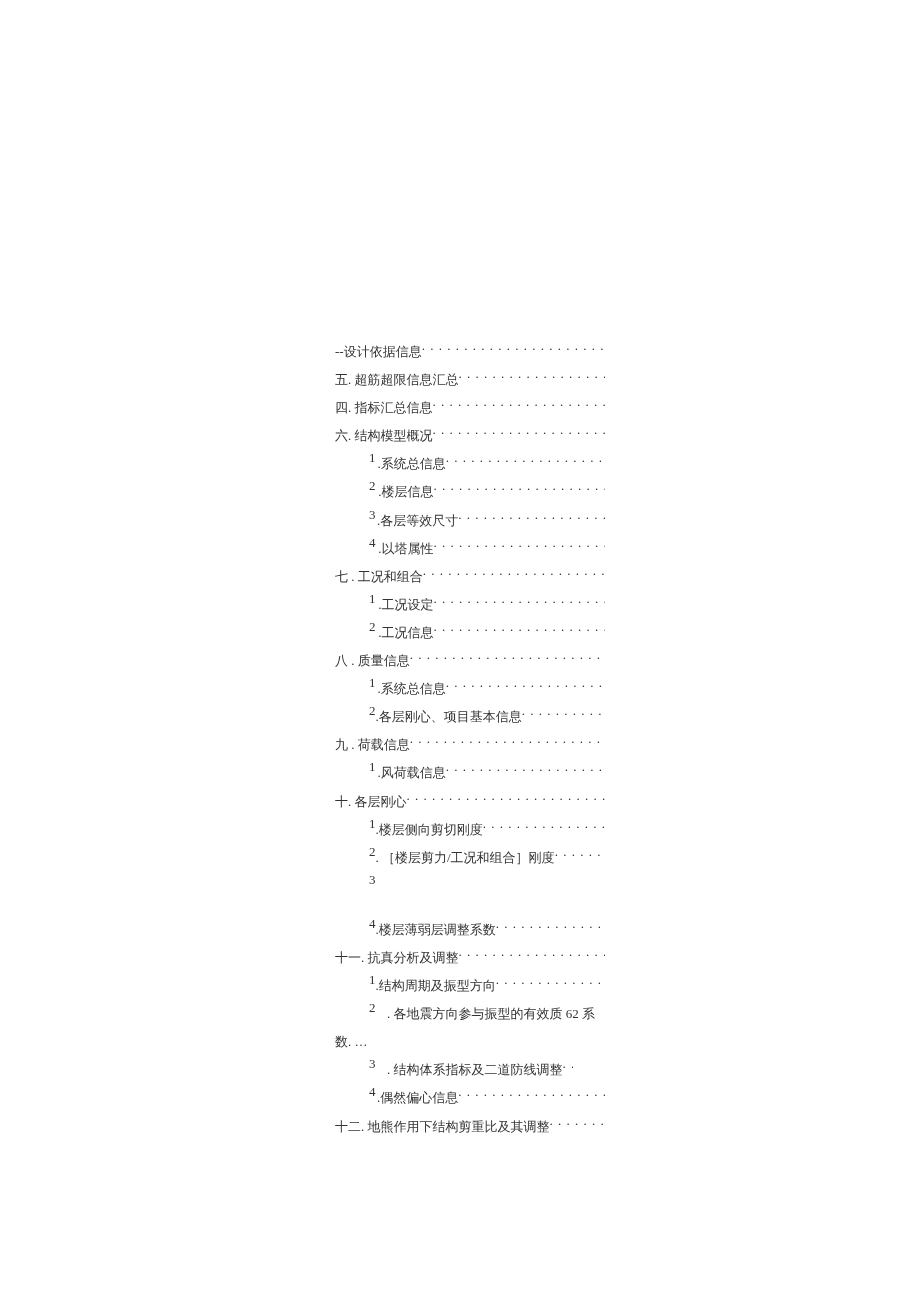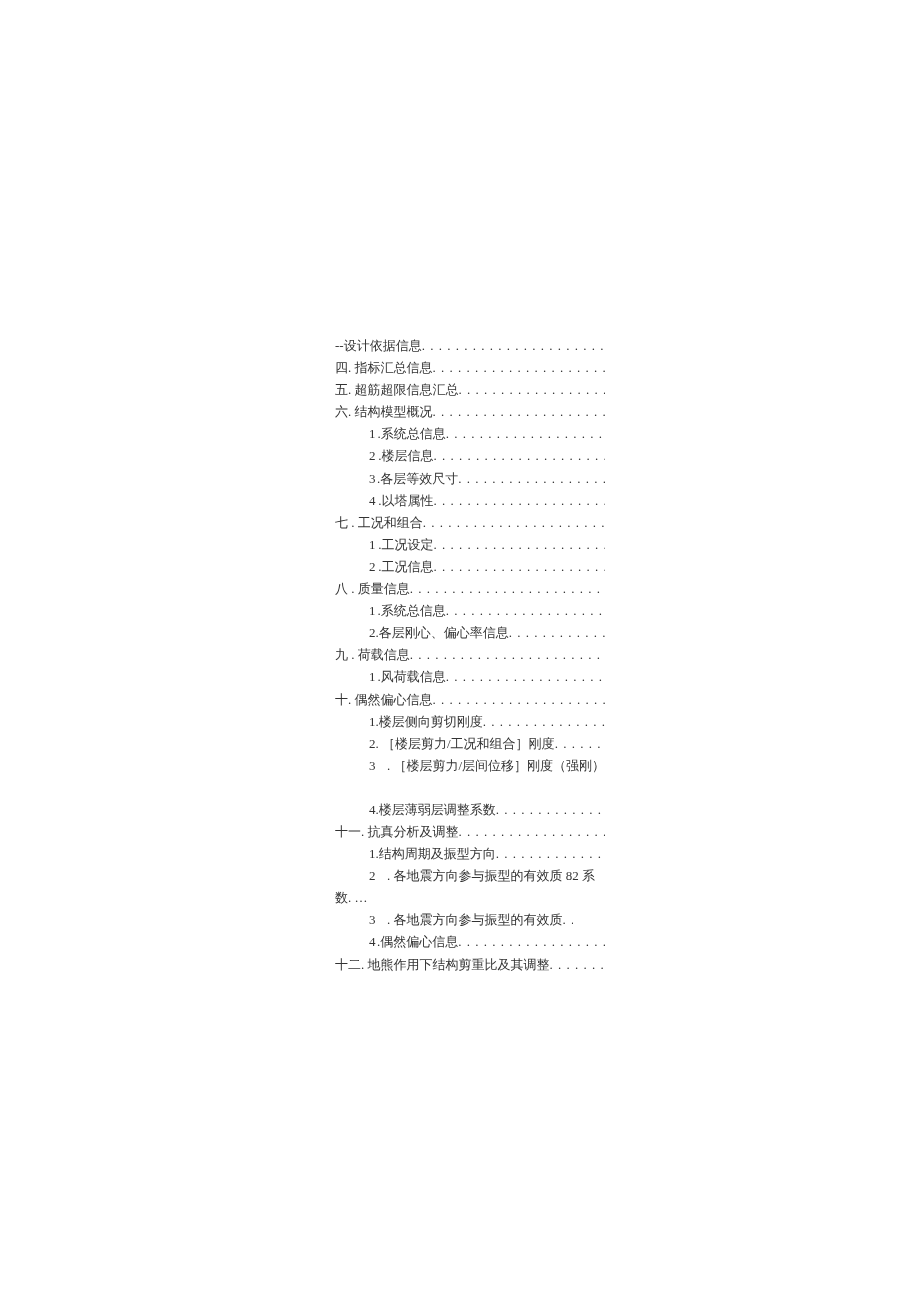--- a/index.html
+++ b/index.html
@@ -18,20 +18,21 @@
     font-size: 13px;
     color: #333333;
     line-height: 1.7;
   }
   .toc-line {
     display: flex;
     white-space: nowrap;
   }
   .label {
     flex: 0 0 auto;
+    margin-top: 6px;
   }
   .dots {
     flex: 1 1 auto;
     overflow: hidden;
     letter-spacing: 1px;
   }
   .dots::after {
     content: ". . . . . . . . . . . . . . . . . . . . . . . . . . . . . . . . . . . . . . . .";
   }
   .sub {
@@ -49,25 +50,25 @@
 </head>
 <body>
 
 <div class="page">
 
   <div class="toc-line">
     <span class="label">--设计依据信息</span>
     <span class="dots"></span>
   </div>
   <div class="toc-line">
-    <span class="label">四. 指标汇总信息</span>
+    <span class="label">五. 超筋超限信息汇总</span>
     <span class="dots"></span>
   </div>
   <div class="toc-line">
-    <span class="label">五. 超筋超限信息汇总</span>
+    <span class="label">四. 指标汇总信息</span>
     <span class="dots"></span>
   </div>
   <div class="toc-line">
     <span class="label">六. 结构模型概况</span>
     <span class="dots"></span>
   </div>
 
   <div class="toc-line sub">
     <span class="num">1</span>
     <span class="label">.系统总信息</span>
@@ -108,78 +109,77 @@
     <span class="label">八   . 质量信息</span>
     <span class="dots"></span>
   </div>
   <div class="toc-line sub">
     <span class="num">1</span>
     <span class="label">.系统总信息</span>
     <span class="dots"></span>
   </div>
   <div class="toc-line sub">
     <span class="num">2</span>
-    <span class="label">.各层刚心、偏心率信息</span>
+    <span class="label">.各层刚心、项目基本信息</span>
     <span class="dots"></span>
   </div>
 
   <div class="toc-line">
     <span class="label">九   . 荷载信息</span>
     <span class="dots"></span>
   </div>
   <div class="toc-line sub">
     <span class="num">1</span>
     <span class="label">.风荷载信息</span>
     <span class="dots"></span>
   </div>
 
   <div class="toc-line">
-    <span class="label">十. 偶然偏心信息</span>
+    <span class="label">十. 各层刚心</span>
     <span class="dots"></span>
   </div>
   <div class="toc-line sub">
     <span class="num">1</span>
     <span class="label">.楼层侧向剪切刚度</span>
     <span class="dots"></span>
   </div>
   <div class="toc-line sub">
     <span class="num">2</span>
     <span class="label">. ［楼层剪力/工况和组合］刚度</span>
     <span class="dots"></span>
   </div>
   <div class="toc-line sub">
     <span class="num">3</span>
-    <span class="label">. ［楼层剪力/层间位移］刚度（强刚）</span>
   </div>
   <div style="height:22px"></div>
   <div class="toc-line sub">
     <span class="num">4</span>
     <span class="label">.楼层薄弱层调整系数</span>
     <span class="dots"></span>
   </div>
 
   <div class="toc-line">
     <span class="label">十一. 抗真分析及调整</span>
     <span class="dots"></span>
   </div>
   <div class="toc-line sub">
     <span class="num">1</span>
     <span class="label">.结构周期及振型方向</span>
     <span class="dots"></span>
   </div>
   <div class="toc-line sub">
     <span class="num">2</span>
-    <span class="label">. 各地震方向参与振型的有效质 82 系</span>
+    <span class="label">. 各地震方向参与振型的有效质 62 系</span>
   </div>
   <div class="toc-line wrap-line">
     <span class="label">数. …</span>
   </div>
   <div class="toc-line sub">
     <span class="num">3</span>
-    <span class="label">. 各地震方向参与振型的有效质</span>
+    <span class="label">. 结构体系指标及二道防线调整</span>
     <span class="dots" style="flex:0 0 10px"></span>
   </div>
   <div class="toc-line sub">
     <span class="num">4</span>
     <span class="label">.偶然偏心信息</span>
     <span class="dots"></span>
   </div>
 
   <div class="toc-line">
     <span class="label">十二. 地熊作用下结构剪重比及其调整</span>

